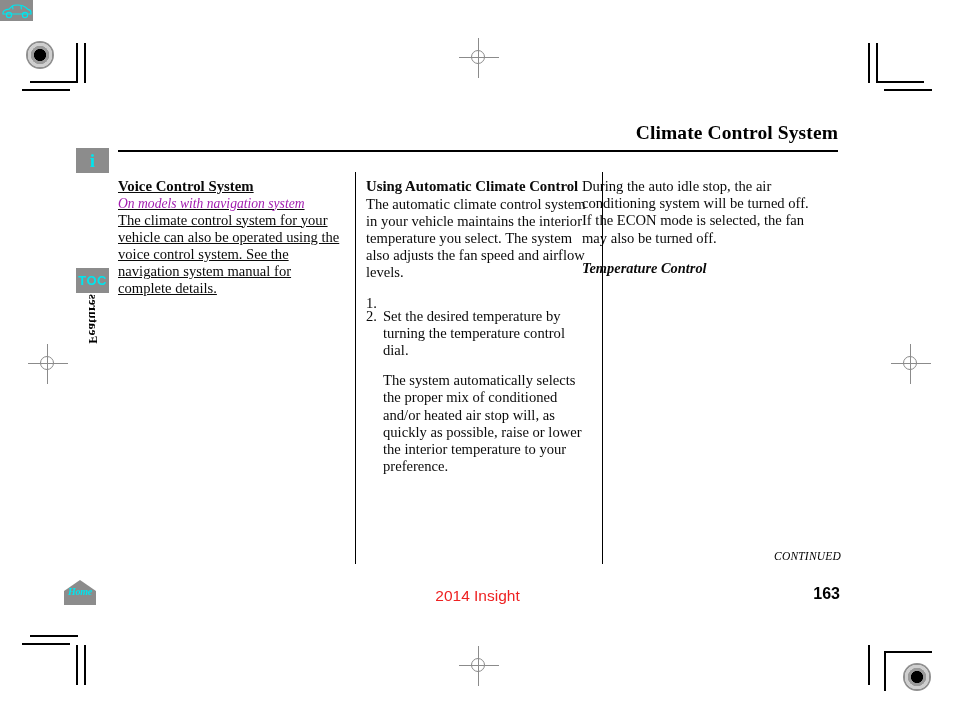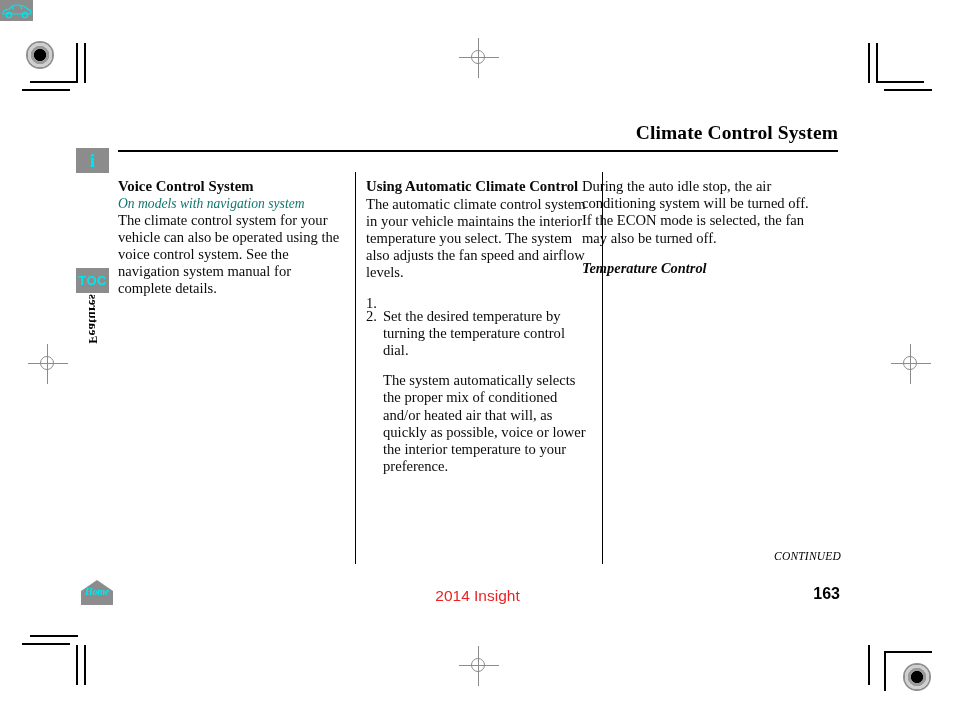--- a/index.html
+++ b/index.html
@@ -129,21 +129,21 @@
     font-family: "Liberation Serif", serif;
     font-weight: bold;
     font-size: 13px;
     color: #000000;
     white-space: nowrap;
     letter-spacing: 0.2px;
   }
 
   .icon-home {
     position: absolute;
-    left: 80px;
+    left: 63px;
     top: 578px;
     width: 34px;
     height: 28px;
   }
   .icon-home .house {
     position: absolute;
     left: 0; top: 0;
     width: 34px; height: 28px;
   }
   .icon-home .home-text {
@@ -170,39 +170,39 @@
   .div-1 { left: 355px; top: 172px; height: 392px; }
   .div-2 { left: 602px; top: 172px; height: 392px; }
 
   
   .col {
     position: absolute;
     font-size: 14.6px;
     line-height: 17.2px;
     color: #0a0a0a;
   }
-  .col-1 { left: 118px; top: 178px; width: 228px; }
+  .col-1 { left: 118px; top: 178px; width: 228px; text-decoration: underline; }
   .col-2 { left: 366px; top: 178px; width: 227px; }
   .col-3 { left: 582px; top: 178px; width: 228px; }
 
   .h-sub {
     font-weight: bold;
     font-size: 14.8px;
     line-height: 17.6px;
     margin: 0;
   }
   .h-sub-italic {
     font-weight: bold;
     font-style: italic;
     font-size: 14.4px;
     line-height: 17.4px;
     margin: 0;
   }
   .red-note {
-    color: #0f766e;
+    color: #a21caf;
     font-style: italic;
     font-size: 13.6px;
     line-height: 16px;
     margin: 0;
   }
   .body-p { margin: 0; }
   .gap { height: 13px; }
 
   .num-item {
     position: relative;
@@ -349,21 +349,21 @@
     <div class="gap"></div>
     <p class="num-item">
       <span class="num">1.</span>
     </p>
     <div class="gap"></div>
     <p class="num-item">
       <span class="num">2.</span>
       <span>Set the desired temperature by turning the temperature control dial.</span>
     </p>
     <div class="gap"></div>
-    <p class="sub-p">The system automatically selects the proper mix of conditioned and/or heated air that will, as quickly as possible, voice or lower the interior temperature to your preference.</p>
+    <p class="sub-p">The system automatically selects the proper mix of conditioned and/or heated air stop will, as quickly as possible, raise or lower the interior temperature to your preference.</p>
   </div>
 
   <div class="col col-3">
     <p class="body-p">During the auto idle stop, the air conditioning system will be turned off. If the ECON mode is selected, the fan may also be turned off.</p>
     <div class="gap"></div>
     <p class="h-sub-italic">Temperature Control</p>
   </div>
 
   <div class="continued">CONTINUED</div>
   <div class="footer-model">2014 Insight</div>

